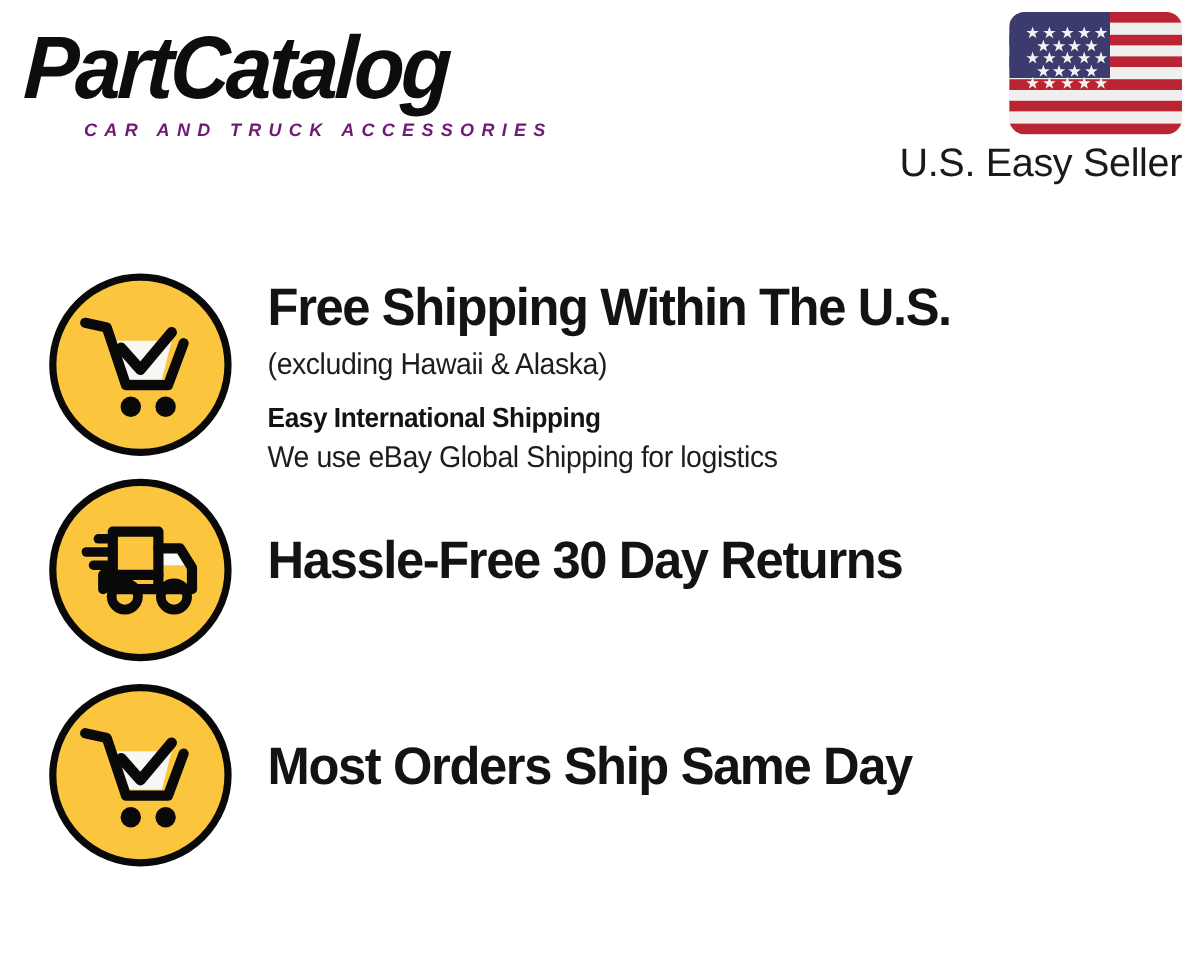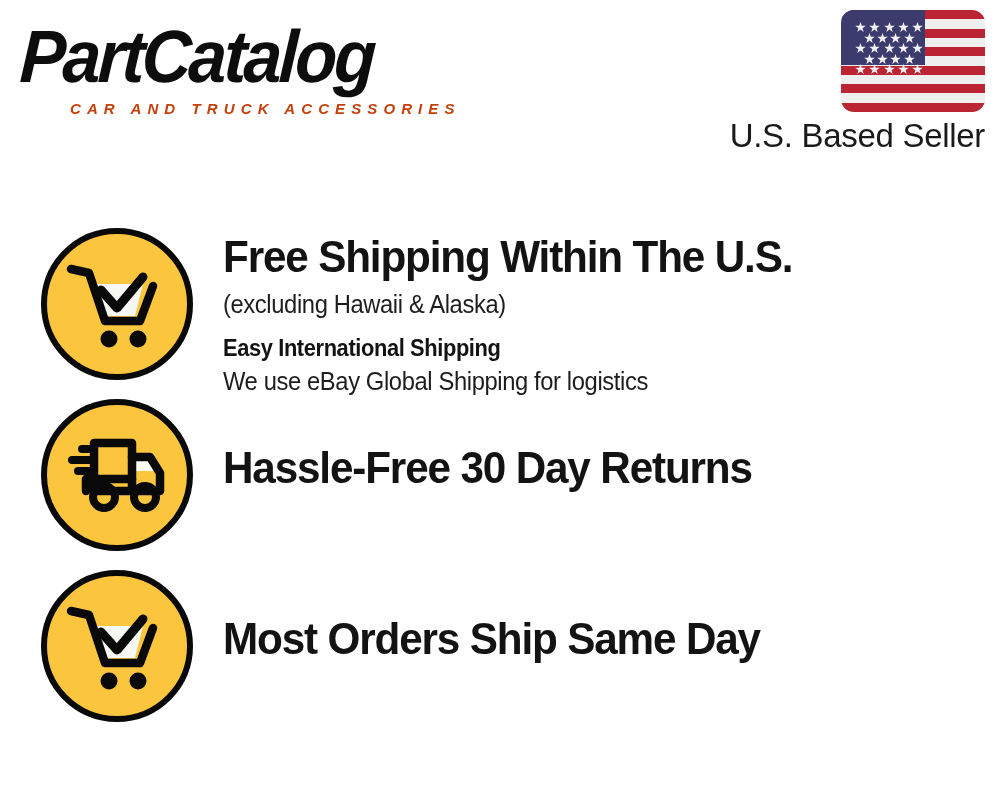--- a/index.html
+++ b/index.html
@@ -60,21 +60,21 @@
   .brand-tagline {
     position: absolute;
     left: 48px;
     top: 82px;
     font-family: "Liberation Sans", sans-serif;
     font-weight: bold;
     font-style: italic;
     font-size: 15px;
     line-height: 18px;
     letter-spacing: 6.1px;
-    color: #c2410c;
+    color: #701a75;
     white-space: nowrap;
   }
 
   
   .flag-badge {
     position: absolute;
     left: 841px;
     top: 10px;
     width: 144px;
     height: 102px;
@@ -376,21 +376,21 @@
             </span>
           <span class="star">
               <svg width="11" height="11" viewBox="0 0 10 10">
                 <polygon points="5,0 6.18,3.45 9.76,3.45 6.87,5.6 7.94,9.05 5,6.9 2.06,9.05 3.13,5.6 0.24,3.45 3.82,3.45" fill="#f2f2f5"></polygon>
               </svg>
             </span>
         </div>
       </div>
     </div>
 
-    <div class="seller-label">U.S. Based Seller</div>
+    <div class="seller-label">U.S. Easy Seller</div>
   </div>
 
   <div class="features">
 
     <div class="feature feature-1">
       <div class="feature-icon">
         <svg width="104" height="92" viewBox="0 0 104 92" aria-hidden="true">
           <polygon points="32,26 78,26 70,58 38,58" fill="#f7f7f4"></polygon>
           <g fill="none" stroke="#090909" stroke-width="8.5" stroke-linecap="round" stroke-linejoin="round">
             <path d="M6 11 L24 15 L40 63 L75 63 L88 28"></path>

